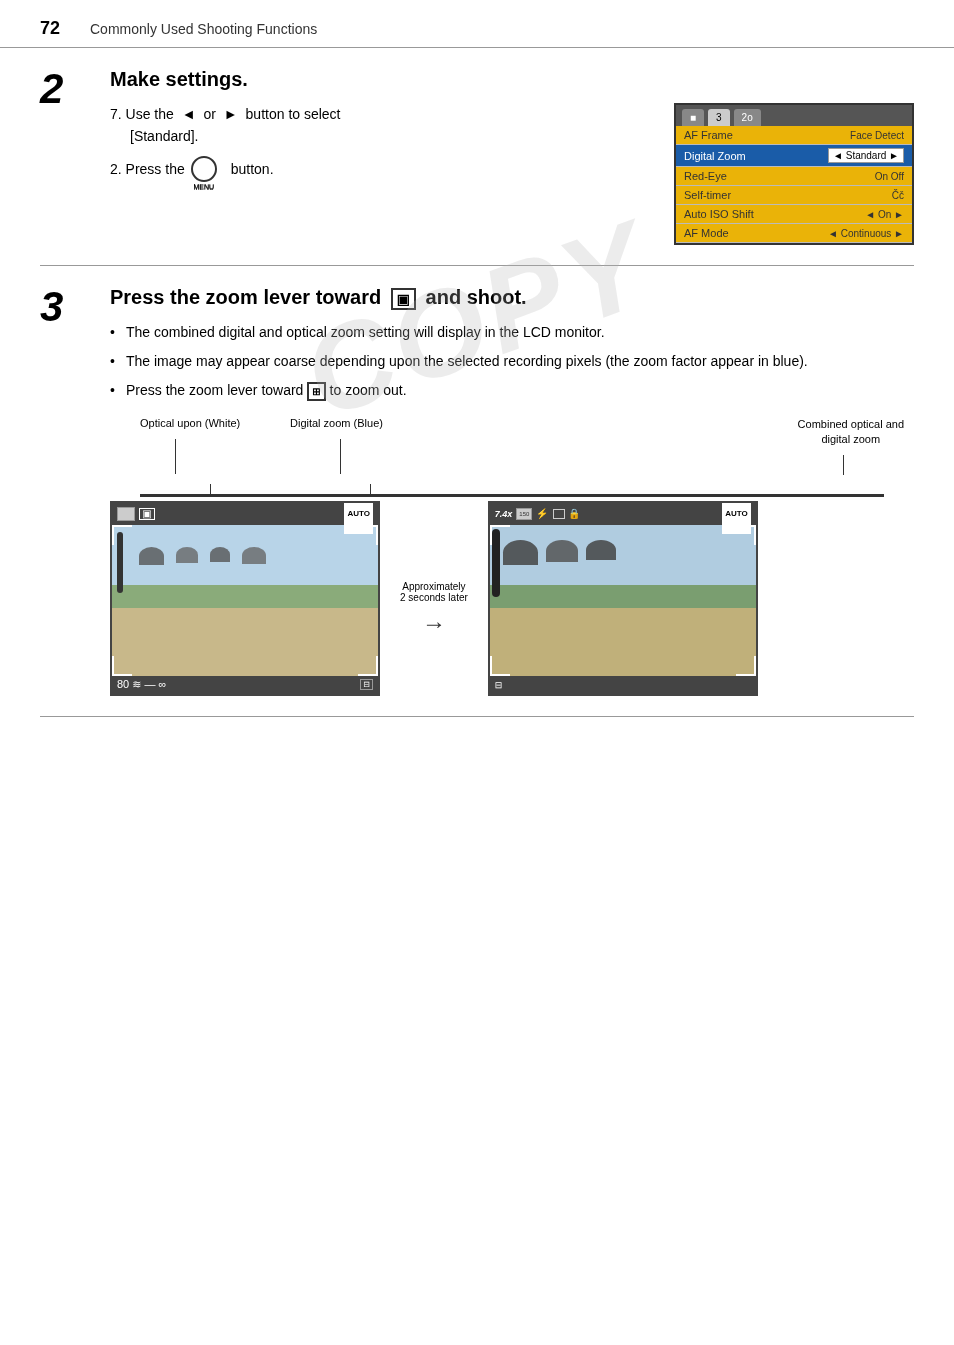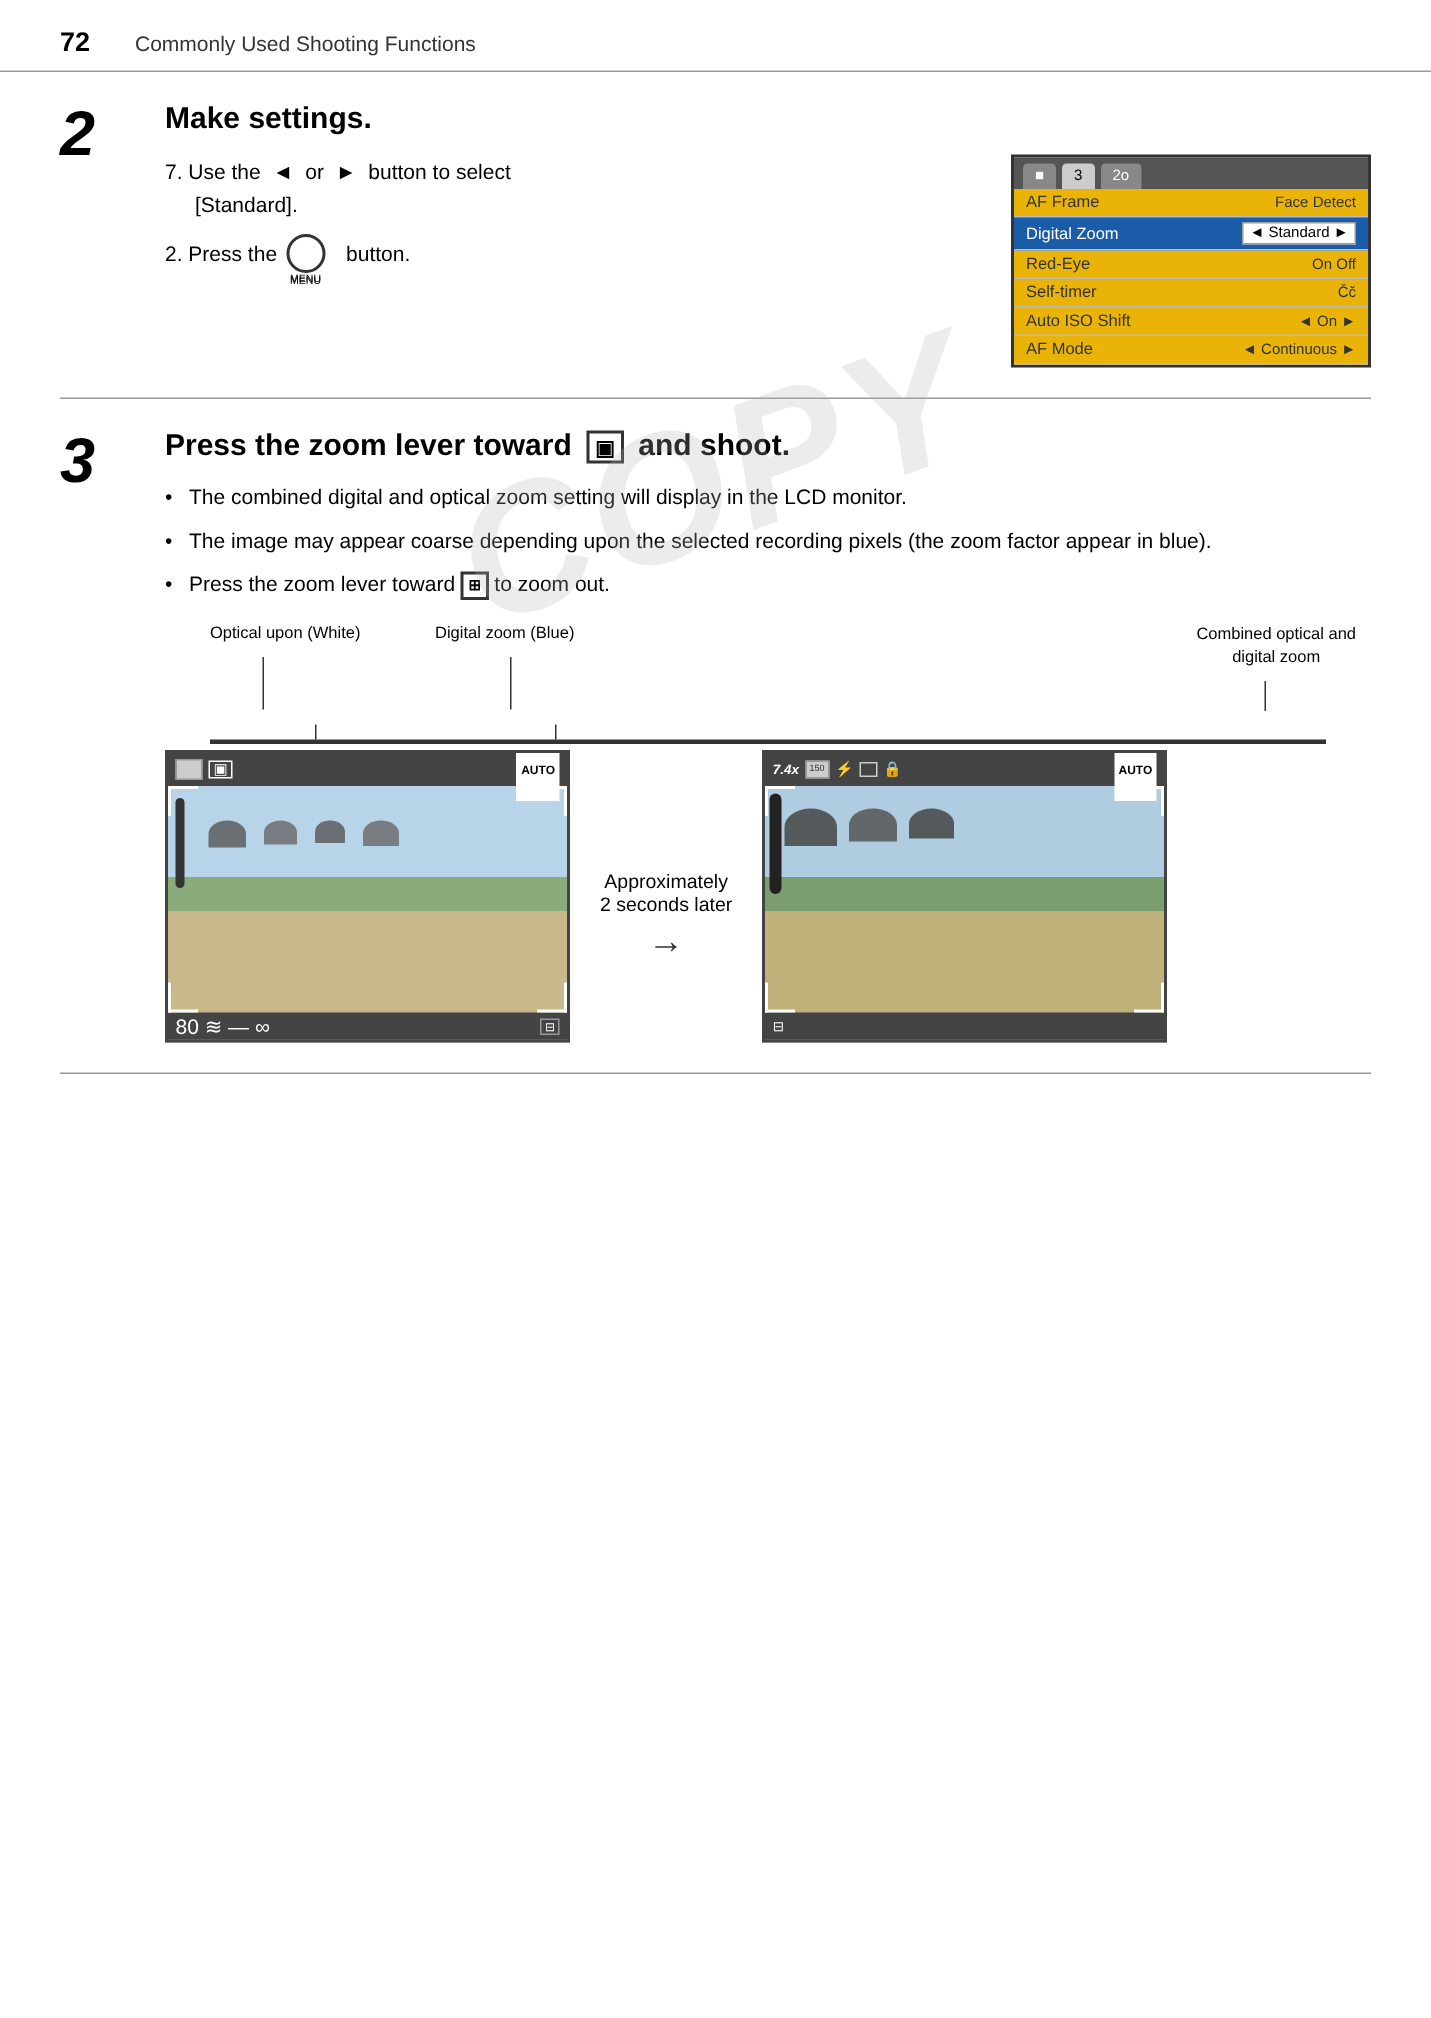--- a/index.html
+++ b/index.html
@@ -497,33 +497,33 @@
                     <div class="top-bar-icon" style="width:18px;height:14px;border:1px solid #999;background:#ccc;font-size:7px;display:grid;grid-template-columns:1fr 1fr 1fr;gap:1px;">
                       <div style="background:#888;"></div>
                         <div style="background:#888;"></div>
                         <div style="background:#888;"></div>
                     </div>
                     <div class="top-bar-icon" style="border:1px solid #fff;background:transparent;color:#fff;font-size:10px;">▣</div>
                     <div class="auto-badge">AUTO</div>
                   </div>
 
                   <div class="camera-screen-bottom-bar">
-                    <span style="font-size:14px;">80 ≋ — ∞</span>
+                    <span style="font-size:11px;">80 ≋ — ∞</span>
                     <span style="margin-left:auto;border:1px solid #999;padding:0 2px;font-size:8px;">⊟</span>
                   </div>
 
                   <div class="corner-tl"></div>
                   <div class="corner-bl"></div>
                   <div class="corner-tr"></div>
                   <div class="corner-br"></div>
                 </div>
               </div>
 
               <div class="arrow-between">
-                <div style="font-size:13px;text-align:center;margin-bottom:4px;">Approximately<br>2 seconds later</div>
+                <div style="font-size:10px;text-align:center;margin-bottom:4px;">Approximately<br>2 seconds later</div>
                 <div class="arrow-right">→</div>
               </div>
 
               <div class="camera-screen-wrap">
                 <div class="camera-screen">
                   <div class="beach-scene" style="background: linear-gradient(to bottom, #b0cce0 40%, #7a9e70 40%, #7a9e70 55%, #c0b07a 55%);">
 
                     <div style="position:absolute;top:10%;left:5%;right:5%;display:flex;gap:8px;flex-wrap:wrap;">
                       <div style="width:35px;height:25px;background:#444;border-radius:50% 50% 0 0;opacity:0.85;"></div>
                       <div style="width:32px;height:22px;background:#555;border-radius:50% 50% 0 0;opacity:0.85;"></div>

